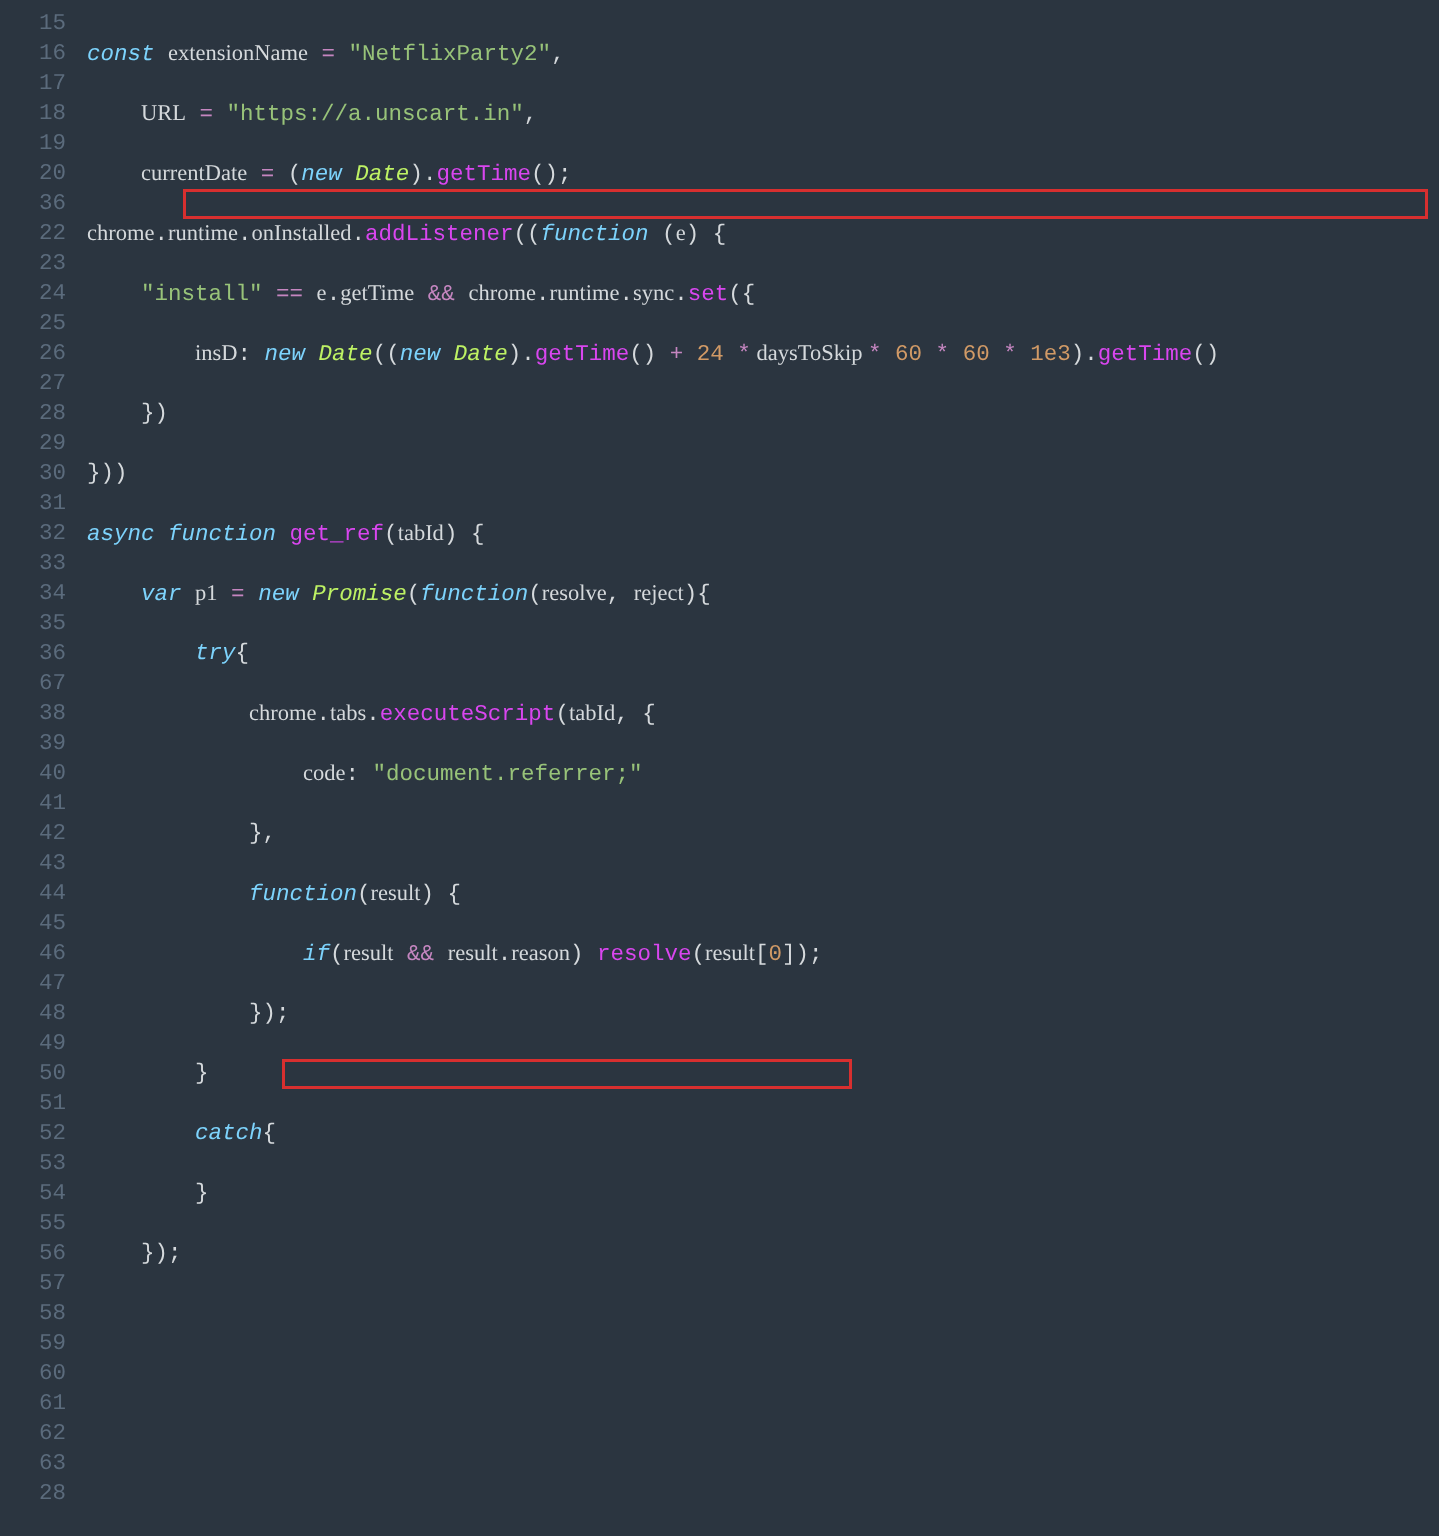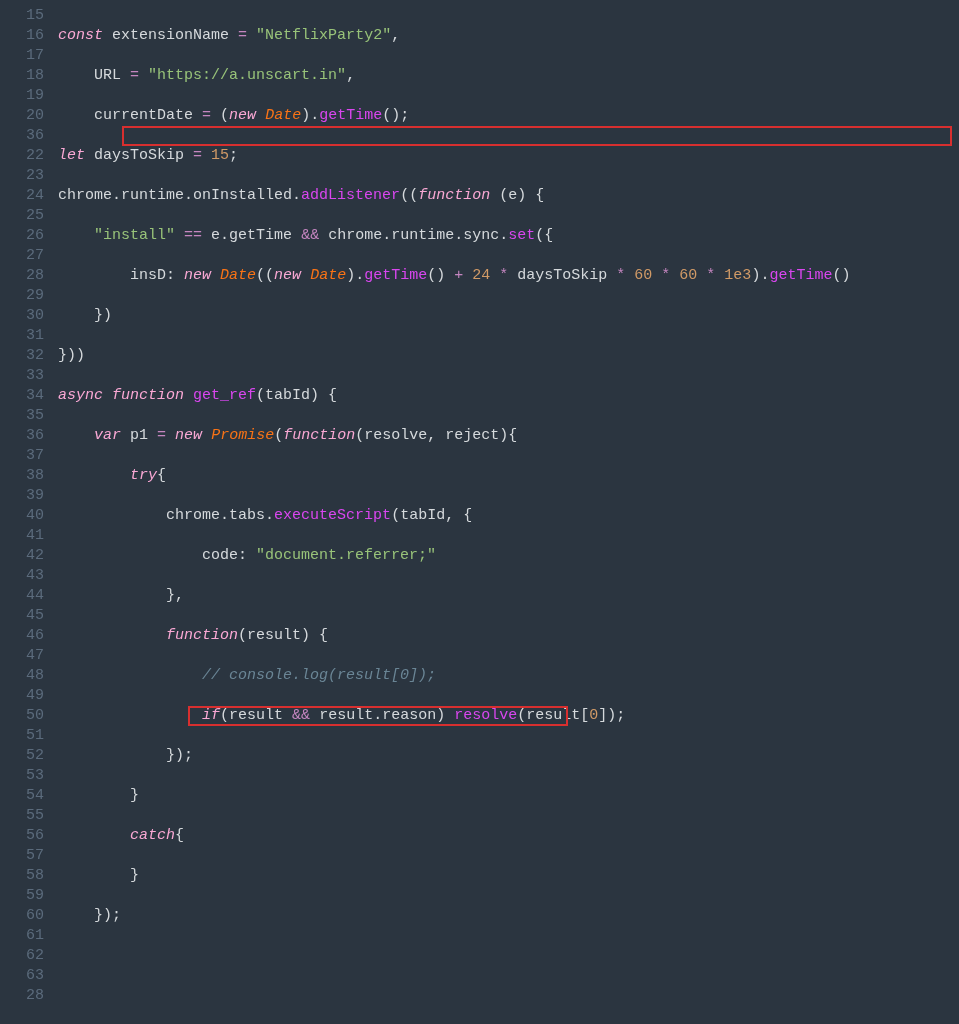--- a/index.html
+++ b/index.html
@@ -21,27 +21,27 @@
     color: #5b6b7c;
     user-select: none;
   }
   .gutter div { height: 20px; }
   .code {
     position: relative;
     color: #d5d9dc;
     white-space: pre;
   }
   .code .line { height: 20px; }
-  .kw { color: #f9a8d4; font-style: italic; }     
-  .var { color: #d5d9dc; }                         
+  .kw { color: #7dd3fc; font-style: italic; }     
+  .var { color: #d5d9dc; font-family: Liberation Serif, serif; }                         
   .fnname { color: #d946ef; }                      
   .str { color: #98c379; }                         
   .num { color: #d19a66; }                         
   .op { color: #c586c0; }                         
-  .cls { color: #f97316; font-style: italic; }     
+  .cls { color: #bef264; font-style: italic; }     
   .comment { color: #6a8595; font-style: italic; }
   .highlight-box-1 {
     position: absolute;
     top: 120px;
     left: 64px;
     width: 830px;
     height: 20px;
     border: 2px solid #d82f2f;
     pointer-events: none;
   }
@@ -75,21 +75,21 @@
     <div>27</div>
     <div>28</div>
     <div>29</div>
     <div>30</div>
     <div>31</div>
     <div>32</div>
     <div>33</div>
     <div>34</div>
     <div>35</div>
     <div>36</div>
-    <div>37</div>
+    <div>67</div>
     <div>38</div>
     <div>39</div>
     <div>40</div>
     <div>41</div>
     <div>42</div>
     <div>43</div>
     <div>44</div>
     <div>45</div>
     <div>46</div>
     <div>47</div>
@@ -108,34 +108,32 @@
     <div>60</div>
     <div>61</div>
     <div>62</div>
     <div>63</div>
     <div>28</div>
   </div>
   <div class="code">
 <div class="line"><span class="kw">const</span> <span class="var">extensionName</span> <span class="op">=</span> <span class="str">"NetflixParty2"</span><span>,</span></div>
 <div class="line">    <span class="var">URL</span> <span class="op">=</span> <span class="str">"https://a.unscart.in"</span><span>,</span></div>
 <div class="line">    <span class="var">currentDate</span> <span class="op">=</span> <span>(</span><span class="kw">new</span> <span class="cls">Date</span><span>).</span><span class="fnname">getTime</span><span>();</span></div>
-<div class="line"><span class="kw">let</span> <span class="var">daysToSkip</span> <span class="op">=</span> <span class="num">15</span><span>;</span></div>
 <div class="line"><span class="var">chrome</span><span>.</span><span class="var">runtime</span><span>.</span><span class="var">onInstalled</span><span>.</span><span class="fnname">addListener</span><span>((</span><span class="kw">function</span><span> (</span><span class="var">e</span><span>) {</span></div>
 <div class="line">    <span class="str">"install"</span> <span class="op">==</span> <span class="var">e</span><span>.</span><span class="var">getTime</span> <span class="op">&amp;&amp;</span> <span class="var">chrome</span><span>.</span><span class="var">runtime</span><span>.</span><span class="var">sync</span><span>.</span><span class="fnname">set</span><span>({</span></div>
 <div class="line">        <span class="var">insD</span><span>: </span><span class="kw">new</span> <span class="cls">Date</span><span>((</span><span class="kw">new</span> <span class="cls">Date</span><span>).</span><span class="fnname">getTime</span><span>() </span><span class="op">+</span><span class="num"> 24 </span><span class="op">*</span><span class="var"> daysToSkip </span><span class="op">*</span><span class="num"> 60 </span><span class="op">*</span><span class="num"> 60 </span><span class="op">*</span><span class="num"> 1e3</span><span>).</span><span class="fnname">getTime</span><span>()</span></div>
 <div class="line">    <span>})</span></div>
 <div class="line"><span>}))</span></div>
 <div class="line"><span class="kw">async</span> <span class="kw">function</span> <span class="fnname">get_ref</span><span>(</span><span class="var">tabId</span><span>) {</span></div>
 <div class="line">    <span class="kw">var</span> <span class="var">p1</span> <span class="op">=</span> <span class="kw">new</span> <span class="cls">Promise</span><span>(</span><span class="kw">function</span><span>(</span><span class="var">resolve</span><span>, </span><span class="var">reject</span><span>){</span></div>
 <div class="line">        <span class="kw">try</span><span>{</span></div>
 <div class="line">            <span class="var">chrome</span><span>.</span><span class="var">tabs</span><span>.</span><span class="fnname">executeScript</span><span>(</span><span class="var">tabId</span><span>, {</span></div>
 <div class="line">                <span class="var">code</span><span>: </span><span class="str">"document.referrer;"</span></div>
 <div class="line">            <span>},</span></div>
 <div class="line">            <span class="kw">function</span><span>(</span><span class="var">result</span><span>) {</span></div>
-<div class="line">                <span class="comment">// console.log(result[0]);</span></div>
 <div class="line">                <span class="kw">if</span><span>(</span><span class="var">result</span> <span class="op">&amp;&amp;</span> <span class="var">result</span><span>.</span><span class="var">reason</span><span>) </span><span class="fnname">resolve</span><span>(</span><span class="var">result</span><span>[</span><span class="num">0</span><span>]);</span></div>
 <div class="line">            <span>});</span></div>
 <div class="line">        <span>}</span></div>
 <div class="line">        <span class="kw">catch</span><span>{</span></div>
 <div class="line">        <span>}</span></div>
 <div class="line">    <span>});</span></div>
 
 
 
 

